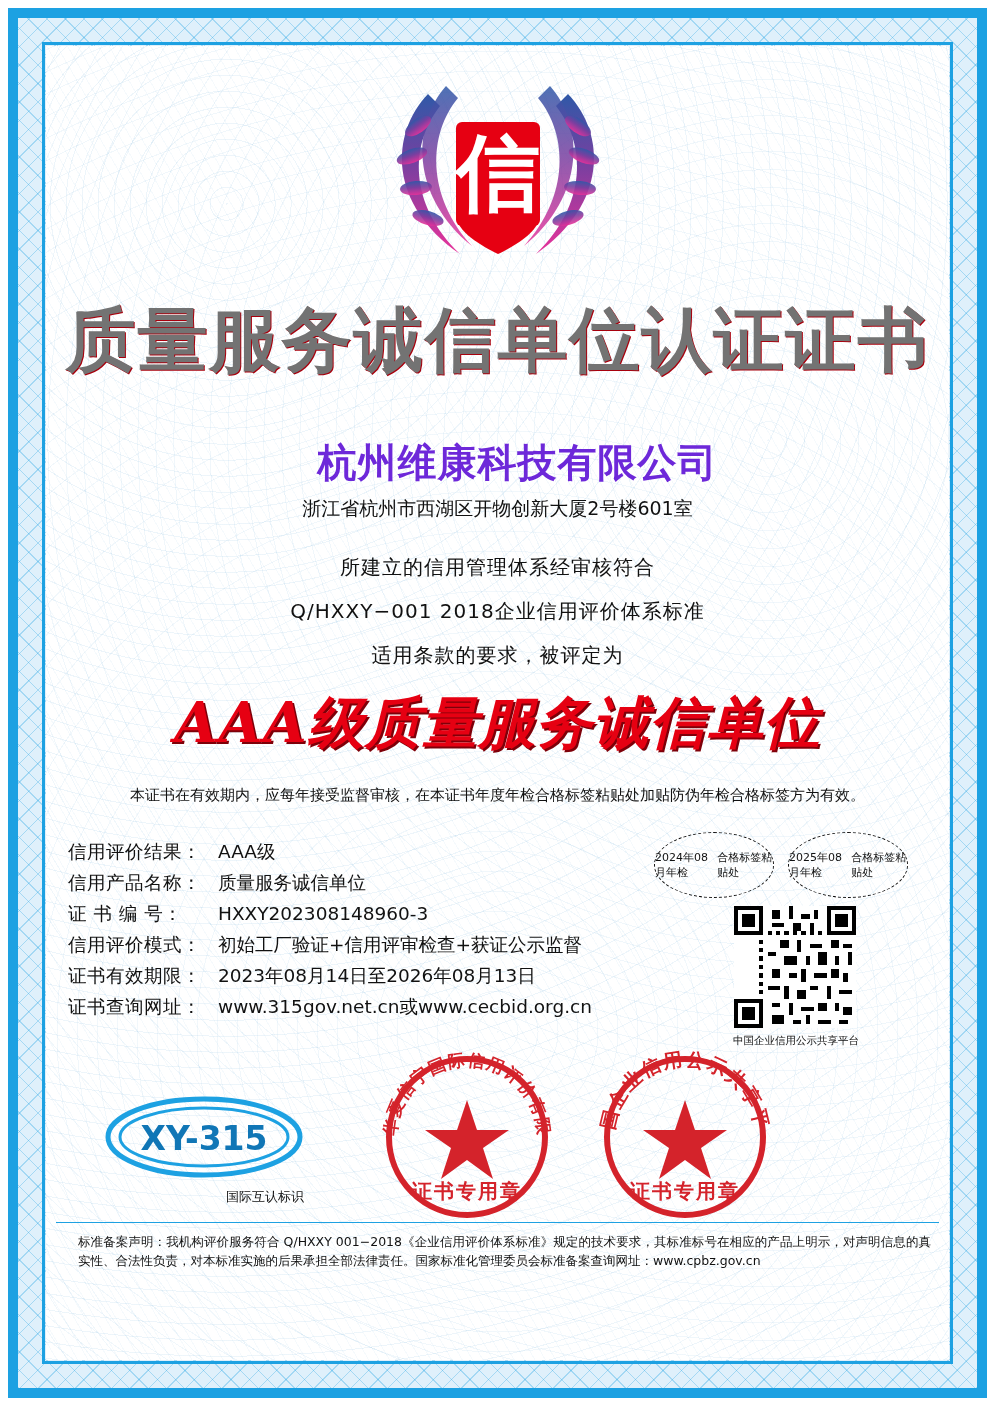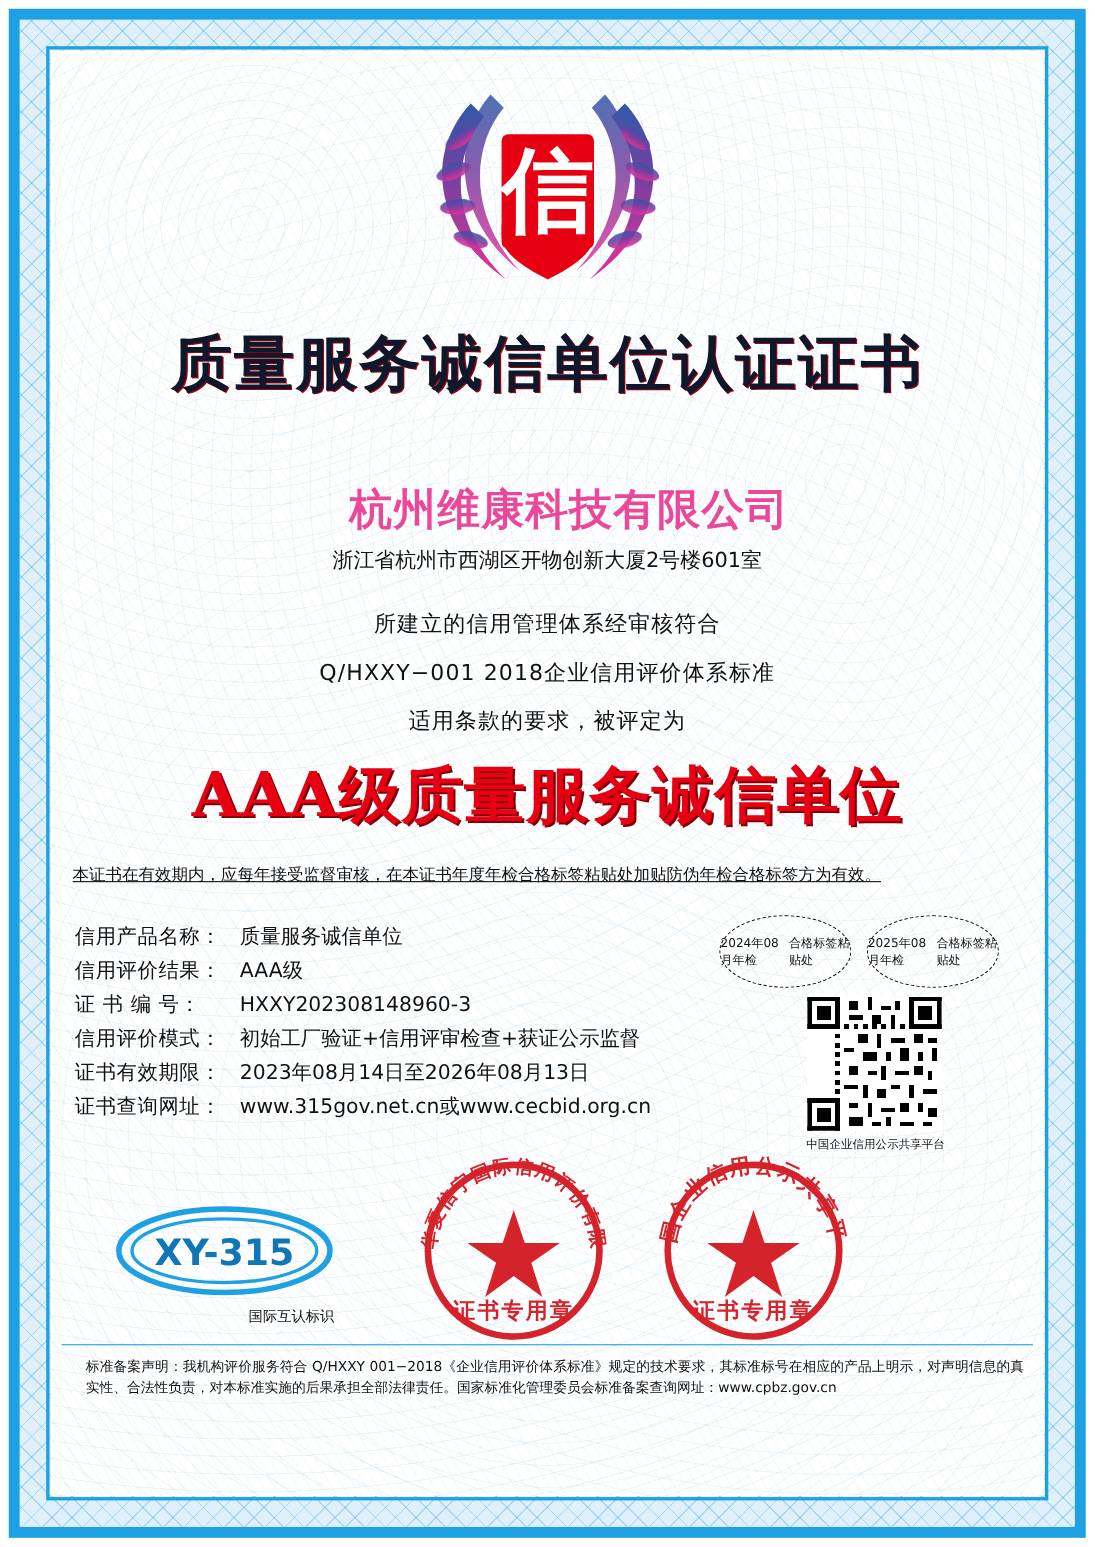--- a/index.html
+++ b/index.html
@@ -56,32 +56,32 @@
 
   
   .emblem{
     position:absolute;left:50%;top:18px;transform:translateX(-50%);
     width:260px;height:215px;
   }
   
   .main-title{
     position:absolute;top:248px;left:0;right:0;
     text-align:center;
-    font-size:55px;
+    font-size:70px;
     font-weight:bold;
     letter-spacing:2px;
-    color:#0f172a;
+    color:#737373;
     font-family:"DejaVu Sans","Liberation Sans",sans-serif;
     text-shadow:1px 1px 0 #a8000d;
     white-space:nowrap;
   }
   .company{
     position:absolute;top:390px;left:0;right:0;
     text-align:center;
-    font-size:39px;font-weight:bold;color:#ec4899;
+    font-size:39px;font-weight:bold;color:#6d28d9;
     font-family:"DejaVu Sans","Liberation Sans",sans-serif;
     letter-spacing:1px;
     margin-left:40px;
   }
   .address{
     position:absolute;top:450px;left:0;right:0;
     text-align:center;font-size:19px;color:#111;
     font-family:"DejaVu Sans","Liberation Sans",sans-serif;
   }
   .stmt{
@@ -94,26 +94,26 @@
   .stmt2{top:552px;}
   .stmt3{top:596px;}
   .grade{
     position:absolute;top:640px;left:0;right:0;
     text-align:center;
     font-size:56px;font-weight:bold;color:#e60012;
     font-family:"DejaVu Serif","Liberation Serif",serif;
     letter-spacing:1px;
     text-shadow:2px 2px 0 #7e0009;
     white-space:nowrap;
+    font-style:italic;
   }
   .notice{
     position:absolute;top:740px;left:20px;right:20px;
-    text-align:left;font-size:15px;color:#111;
-    font-family:"DejaVu Sans","Liberation Sans",sans-serif;
-    text-decoration:underline;
+    text-align:center;font-size:15px;color:#111;
+    font-family:"DejaVu Sans","Liberation Sans",sans-serif;
   }
 
   
   .details{
     position:absolute;top:790px;left:22px;
     font-size:18.5px;color:#111;
     font-family:"DejaVu Sans","Liberation Sans",sans-serif;
     line-height:31px;
   }
   .drow{display:flex;}
@@ -222,26 +222,26 @@
       <div class="stmt stmt1">所建立的信用管理体系经审核符合</div>
       <div class="stmt stmt2">Q/HXXY−001 2018企业信用评价体系标准</div>
       <div class="stmt stmt3">适用条款的要求，被评定为</div>
 
       <div class="grade">AAA级质量服务诚信单位</div>
 
       <div class="notice">本证书在有效期内，应每年接受监督审核，在本证书年度年检合格标签粘贴处加贴防伪年检合格标签方为有效。</div>
 
       <div class="details">
         <div class="drow">
+          <span class="dlabel">信用评价结果：</span>
+          <span class="dval">AAA级</span>
+        </div>
+        <div class="drow">
           <span class="dlabel">信用产品名称：</span>
           <span class="dval">质量服务诚信单位</span>
-        </div>
-        <div class="drow">
-          <span class="dlabel">信用评价结果：</span>
-          <span class="dval">AAA级</span>
         </div>
         <div class="drow">
           <span class="dlabel">证 书 编 号：</span>
           <span class="dval">HXXY202308148960-3</span>
         </div>
         <div class="drow">
           <span class="dlabel">信用评价模式：</span>
           <span class="dval">初始工厂验证+信用评审检查+获证公示监督</span>
         </div>
         <div class="drow">

